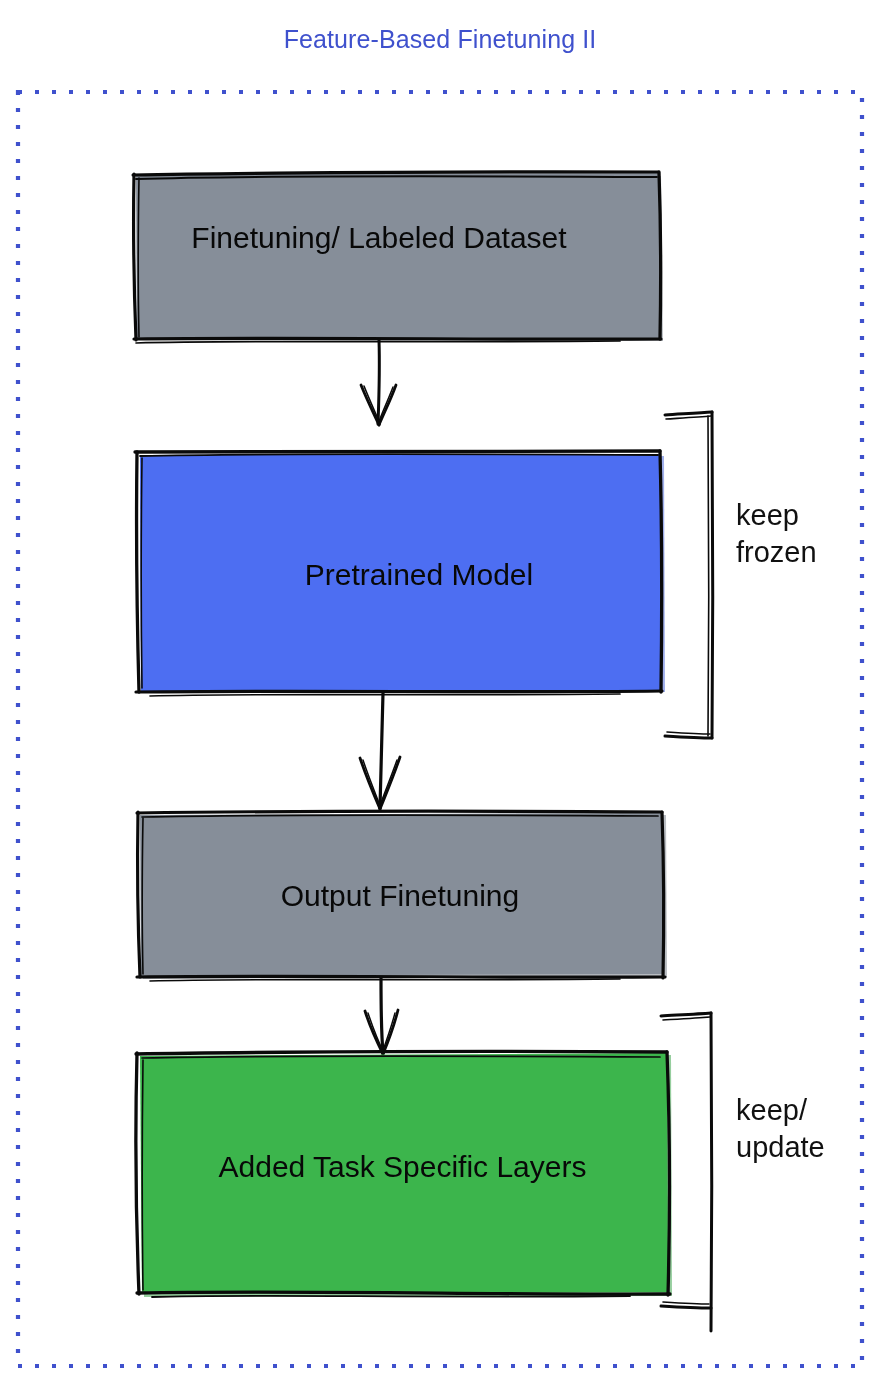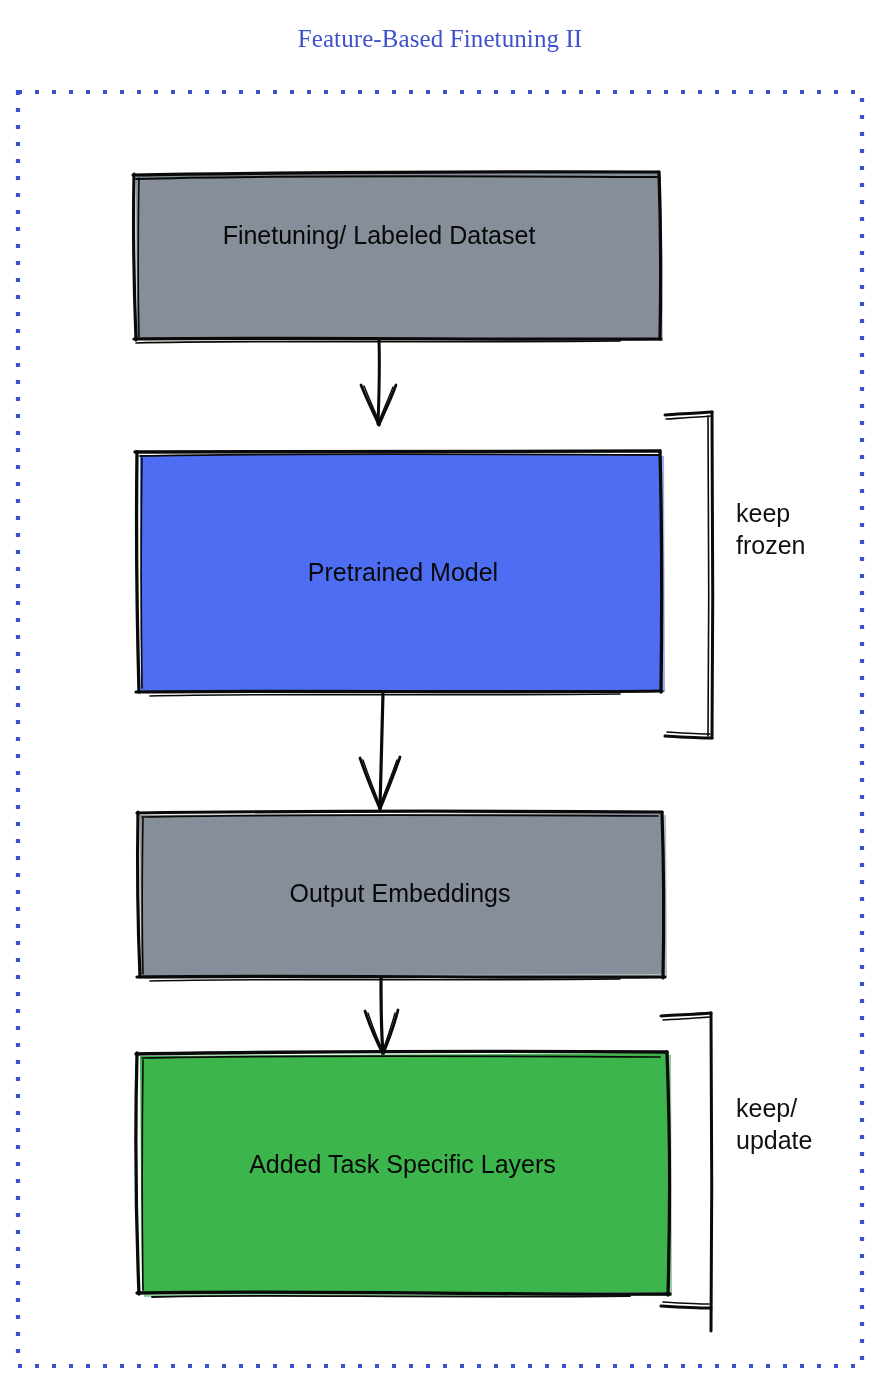--- a/index.html
+++ b/index.html
@@ -19,41 +19,41 @@
     inset: 0;
     width: 880px;
     height: 1393px;
   }
   .diagram-title {
     position: absolute;
     left: 0;
     top: 25px;
     width: 880px;
     text-align: center;
-    font-family: Liberation Serif, serif;
+    font-family: Liberation Sans, sans-serif;
     font-size: 25px;
     font-weight: 400;
     color: #3f51cd;
     letter-spacing: 0.1px;
     white-space: nowrap;
   }
   .node-label {
     position: absolute;
     font-family: "Liberation Sans", sans-serif;
-    font-size: 25px;
+    font-size: 30px;
     font-weight: 400;
     color: #080808;
     white-space: nowrap;
     text-align: center;
     line-height: 1.12;
   }
   .side-label {
     position: absolute;
     font-family: "Liberation Sans", sans-serif;
-    font-size: 25px;
+    font-size: 29px;
     font-weight: 400;
     color: #111111;
     white-space: pre-line;
     line-height: 1.28;
     text-align: left;
   }
   svg { display: block; }
 </style>
 </head>
 <body>
@@ -153,23 +153,23 @@
     <path d="M711,1013 C712,1090 712,1240 711,1331" fill="none" stroke="#0a0a0a" stroke-width="3.0" stroke-linecap="round"></path>
     <path d="M661,1306 C678,1307 698,1308 711,1308" fill="none" stroke="#0a0a0a" stroke-width="3.0" stroke-linecap="round"></path>
     <path d="M663,1302 C680,1303 698,1304 709,1304" fill="none" stroke="#0a0a0a" stroke-width="1.6" stroke-linecap="round"></path>
   </g>
 </svg>
 
 <div class="diagram-title">Feature-Based Finetuning II</div>
 
 <div class="node-label" style="left:0; top:221px; width:758px;">Finetuning/ Labeled Dataset</div>
 
-<div class="node-label" style="left:0; top:558px; width:806px;">Pretrained Model</div>
+<div class="node-label" style="left:0; top:558px; width:806px;padding-left:16px;">Pretrained Model</div>
 
-<div class="node-label" style="left:0; top:879px; width:800px;">Output Embeddings</div>
+<div class="node-label" style="left:0; top:879px; width:800px;">Output Finetuning</div>
 
 <div class="node-label" style="left:0; top:1150px; width:805px;">Added Task Specific Layers</div>
 
 <div class="side-label" style="left:736px; top:497px;">keep
 frozen</div>
 
 <div class="side-label" style="left:736px; top:1092px;">keep/
 update</div>
 
 </body></html>

